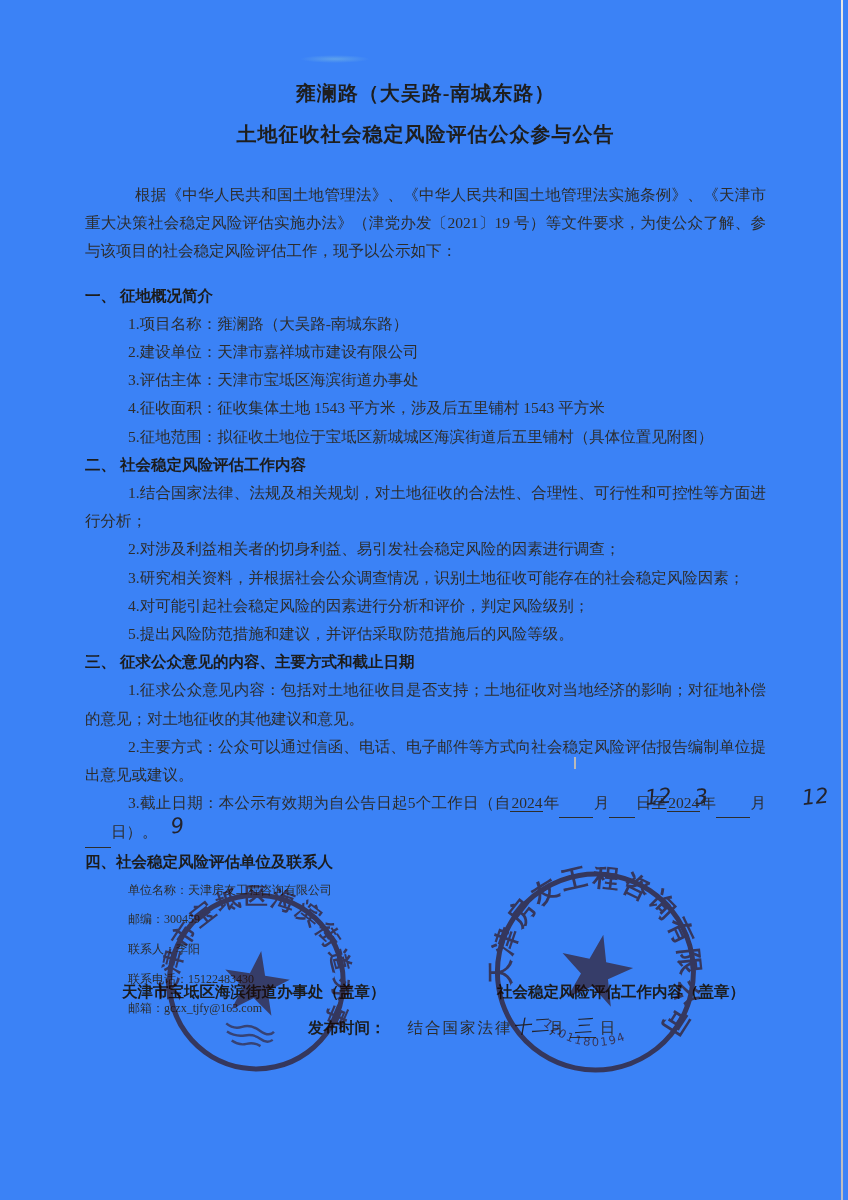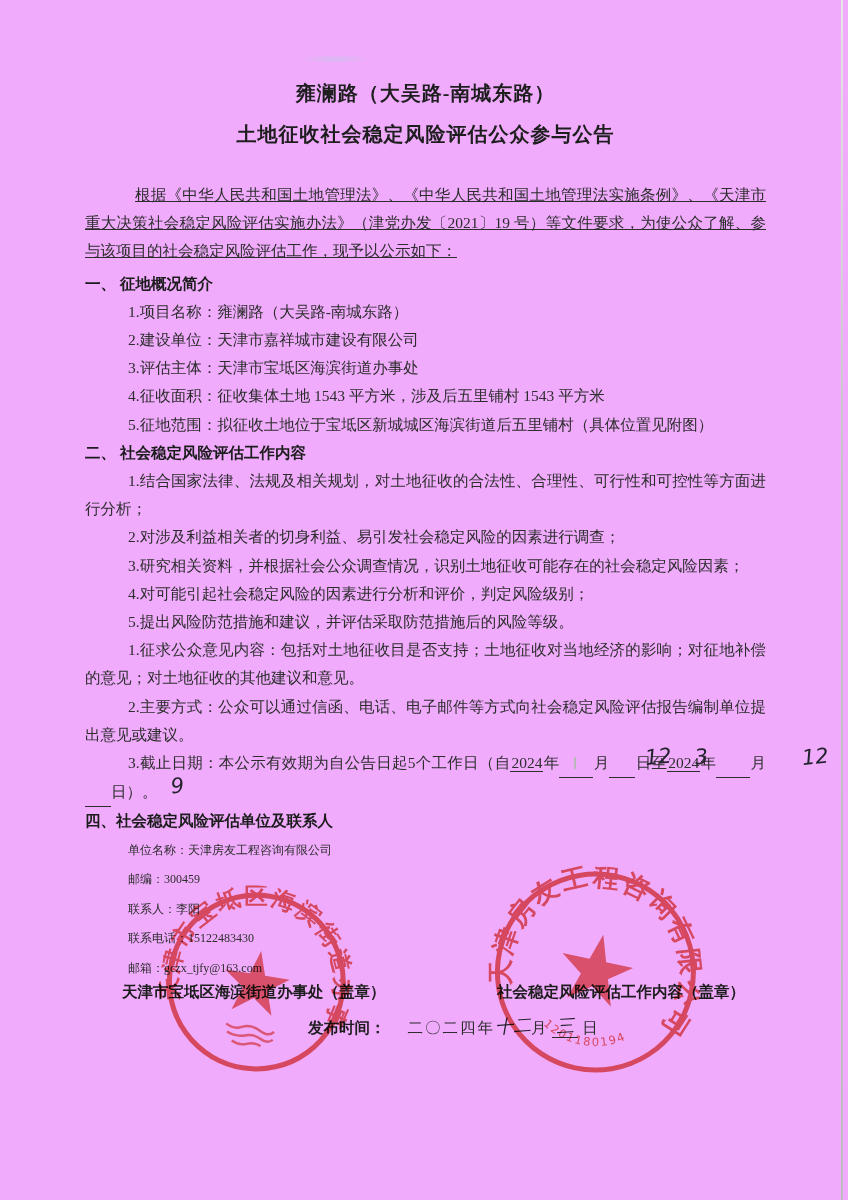--- a/index.html
+++ b/index.html
@@ -1,29 +1,29 @@
 <!DOCTYPE html>
 <html style="--seal-red: #e0564a;"><head>
 <meta charset="utf-8">
 <style>
   html,body{margin:0;padding:0;background:#9a9a9a;}
   .page{
     position:relative;
     width:848px;height:1200px;
     margin:0 auto;
-    background:#f0abfc;
+    background:#3b82f6;
     overflow:hidden;
     font-family:"Liberation Serif","DejaVu Serif",serif;
     color:#2d2d2d;
   }
   .content{padding:80px 82px 0 85px;}
   .title{margin:0;text-align:center;font-size:20px;font-weight:bold;color:#1e1e1e;line-height:26px;letter-spacing:1px;}
   .title.second{margin-top:15px;}
   .body-text{font-size:15.5px;line-height:28.2px;}
-  .intro{margin:34px 0 4px 0;text-indent:50px;text-align:justify;text-decoration:underline;}
+  .intro{margin:34px 0 16px 0;text-indent:50px;text-align:justify;}
   .sec-heading{font-weight:bold;color:#1c1c1c;}
   .item{margin:0;text-indent:43px;text-align:justify;}
   .contact-line{margin:0;padding-left:43px;line-height:29.6px;font-size:12px;}
   .u{border-bottom:1.5px solid #2d2d2d;padding:0 1px;}
   .blank{display:inline-block;border-bottom:1.5px solid #2d2d2d;text-align:center;vertical-align:baseline;}
   .blank.w-month{width:34px;}
   .blank.w-day{width:26px;}
   .hw{
     font-family:"DejaVu Sans",sans-serif;
     font-style:italic;font-weight:500;
@@ -76,40 +76,41 @@
     <p class="item">4.征收面积：征收集体土地 1543 平方米，涉及后五里铺村 1543 平方米</p>
     <p class="item">5.征地范围：拟征收土地位于宝坻区新城城区海滨街道后五里铺村（具体位置见附图）</p>
 
     <div class="sec-heading">二、  社会稳定风险评估工作内容</div>
     <p class="item">1.结合国家法律、法规及相关规划，对土地征收的合法性、合理性、可行性和可控性等方面进行分析；</p>
     <p class="item">2.对涉及利益相关者的切身利益、易引发社会稳定风险的因素进行调查；</p>
     <p class="item">3.研究相关资料，并根据社会公众调查情况，识别土地征收可能存在的社会稳定风险因素；</p>
     <p class="item">4.对可能引起社会稳定风险的因素进行分析和评价，判定风险级别；</p>
     <p class="item">5.提出风险防范措施和建议，并评估采取防范措施后的风险等级。</p>
 
+    <div class="sec-heading">三、  征求公众意见的内容、主要方式和截止日期</div>
     <p class="item">1.征求公众意见内容：包括对土地征收目是否支持；土地征收对当地经济的影响；对征地补偿的意见；对土地征收的其他建议和意见。</p>
     <p class="item">2.主要方式：公众可以通过信函、电话、电子邮件等方式向社会稳定风险评估报告编制单位提出意见或建议。</p>
     <p class="item"><span>3.截止日期：本公示有效期为自公告日起5个工作日（自</span><span class="u">2024</span><span>年</span><span class="blank w-month"><span class="hw">12</span></span><span>月</span><span class="blank w-day"><span class="hw">3</span></span><span>日至</span><span class="u">2024</span><span>年</span><span class="blank w-month"><span class="hw">12</span></span><span>月</span><span class="blank w-day"><span class="hw">9</span></span><span>日）。</span></p>
 
     <div class="sec-heading">四、社会稳定风险评估单位及联系人</div>
     <p class="contact-line">单位名称：天津房友工程咨询有限公司</p>
     <p class="contact-line">邮编：300459</p>
     <p class="contact-line">联系人：李阳</p>
     <p class="contact-line">联系电话：15122483430</p>
     <p class="contact-line">邮箱：gczx_tjfy@163.com</p>
 
   </div>
 
   <div class="bottom-block">
     <div class="sig-row">
       <span class="sig left">天津市宝坻区海滨街道办事处（盖章）</span>
       <span class="sig right">社会稳定风险评估工作内容（盖章）</span>
     </div>
     <div class="publish-row">
-      <span class="publish-label">发布时间：</span><span class="publish-date">二〇二四年</span><span class="hw cjk">十二</span><span class="publish-date">月</span> <span class="blank w-day"><span class="hw cjk">三</span></span> <span class="publish-date">日</span>
+      <span class="publish-label">发布时间：</span><span class="publish-date">结合国家法律</span><span class="hw cjk">十二</span><span class="publish-date">月</span> <span class="blank w-day"><span class="hw cjk">三</span></span> <span class="publish-date">日</span>
     </div>
   </div>
 
   <div class="seal left-seal">
     <svg width="192" height="192" viewBox="0 0 190 190">
       <circle cx="95" cy="95" r="86" fill="none" style="stroke:var(--seal-red)" stroke-width="5"></circle>
       <path id="lsArc" d="M 24,128 A 78,78 0 1 1 166,128" fill="none"></path>
       <text font-size="23" style="fill:var(--seal-red)" font-weight="bold" font-family="Liberation Serif, serif">
         <textPath href="#lsArc" startOffset="4" textLength="330" lengthAdjust="spacing">天津市宝坻区海滨街道办事处</textPath>
       </text>

